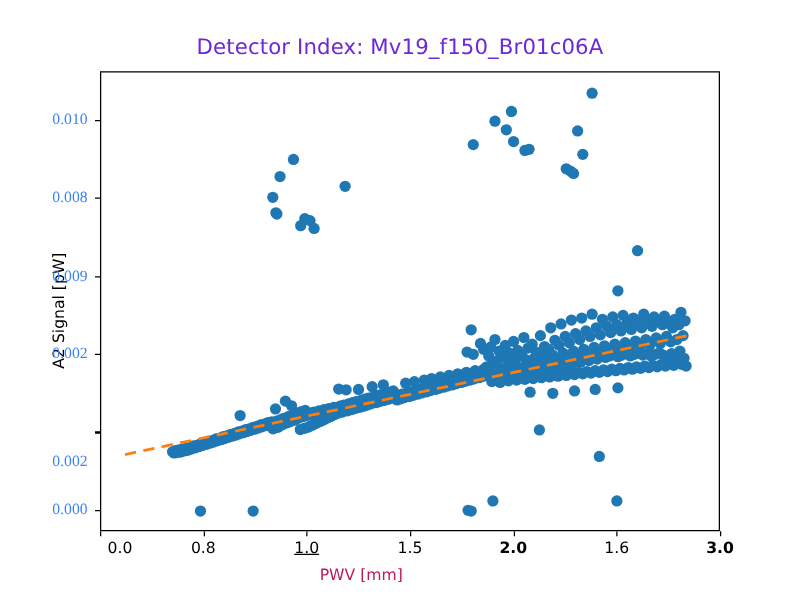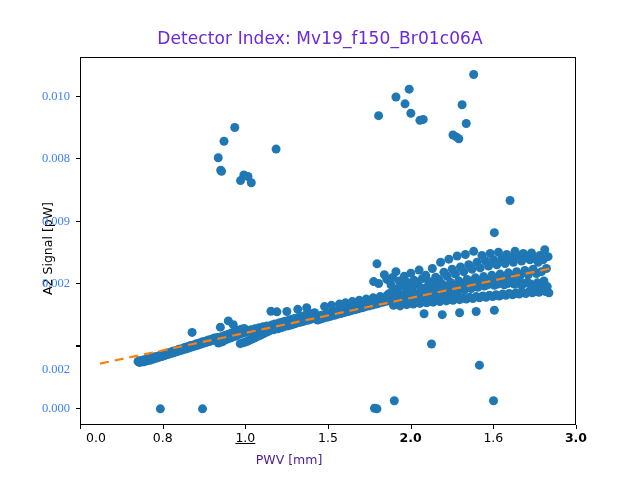--- a/index.html
+++ b/index.html
@@ -93,21 +93,21 @@
     transform: rotate(-90deg);
     transform-origin: center center;
   }
   #xlabel {
     position: absolute;
     left: 0;
     top: 452px;
     width: 578px;
     text-align: center;
     font-size: 12.5px;
-    color: #4c1d95;
+    color: #be185d;
   }
 </style>
 </head>
 <body>
 
 <div id="figure">
 
   <div id="chart-title">Detector Index: Mv19_f150_Br01c06A</div>
 
   <div id="ylabel">A2 Signal [pW]</div>

